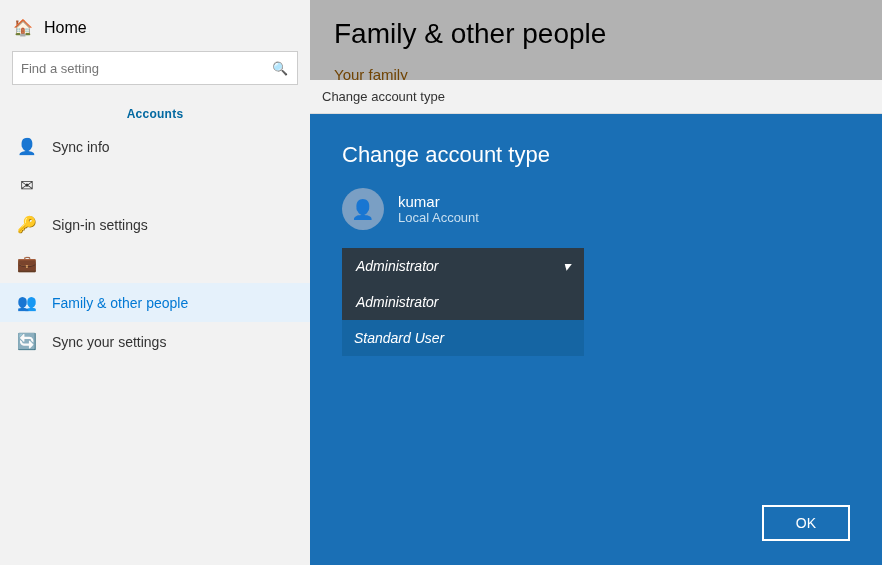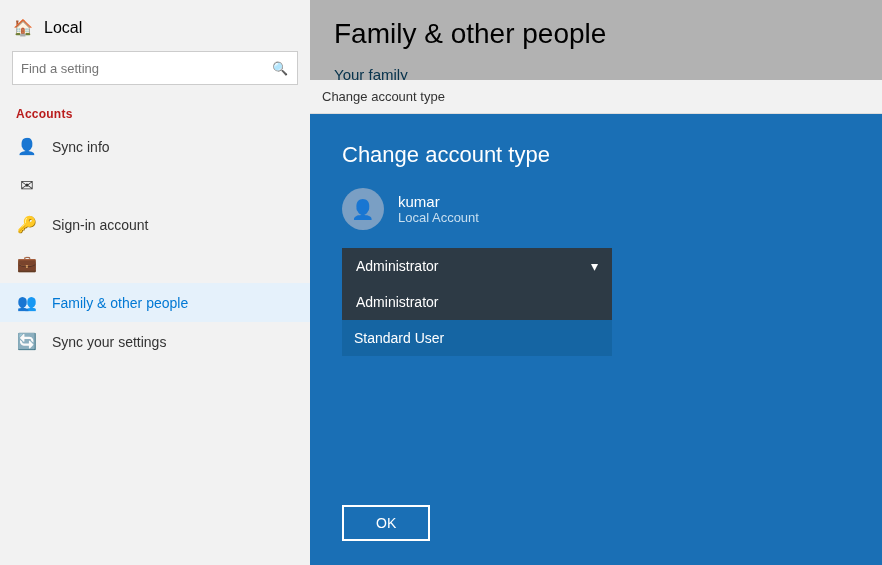--- a/index.html
+++ b/index.html
@@ -45,24 +45,25 @@
       border: none;
       outline: none;
       flex: 1;
       font-size: 13px;
       background: transparent;
     }
     .search-icon-unicode { color: #666; font-size: 13px; }
 
     .section-label {
       font-size: 12px;
-      color: #b91c1c;
+      color: #0369a1;
       font-weight: 600;
       padding: 6px 16px 6px 16px;
       letter-spacing: 0.02em;
+      text-align: center;
     }
 
     .nav-item {
       display: flex;
       align-items: center;
       padding: 10px 16px;
       gap: 14px;
       cursor: pointer;
       font-size: 14px;
       color: #333;
@@ -83,21 +84,21 @@
     .main-title {
       font-size: 28px;
       font-weight: 300;
       color: #000;
       padding: 18px 24px 10px 24px;
     }
 
     .your-family-label {
       font-size: 15px;
       font-weight: 400;
-      color: #0c4a6e;
+      color: #a16207;
       padding: 6px 24px 6px 24px;
       border-bottom: 1px solid #ddd;
     }
 
     
     .user-card {
       margin: 16px 24px 0 24px;
       background: #f9f9f9;
       border: 1px solid #e0e0e0;
       padding: 14px 16px;
@@ -222,23 +223,24 @@
       align-items: center;
       justify-content: center;
       color: white;
       font-size: 19px;
     }
     .dialog-user-name { font-size: 15px; color: white; font-weight: 500; }
     .dialog-user-sub { font-size: 13px; color: #c8dff0; }
 
     
     .dropdown-container {
-      width: 270px;
+      width: 242px;
       position: relative;
       margin-bottom: auto;
+      font-style: italic;
     }
     .dropdown-selected {
       background: #2d3a45;
       color: white;
       padding: 10px 14px;
       font-size: 14px;
       cursor: pointer;
       display: flex;
       justify-content: space-between;
       align-items: center;
@@ -257,57 +259,58 @@
       color: white;
       cursor: pointer;
     }
     .dropdown-option.highlighted {
       background: #1565a3;
       padding-left: 12px;
     }
 
     .dialog-footer {
       display: flex;
+      justify-content: flex-end;
       padding-top: 20px;
     }
     .btn-ok {
       padding: 8px 32px;
       background: #1a6fb5;
       border: 2px solid white;
       color: white;
       font-size: 14px;
       cursor: pointer;
     }
   </style>
 </head>
 <body>
 
 <div class="sidebar">
   <div class="sidebar-home">
     <span class="nav-icon">🏠</span>
-    <span>Local</span>
+    <span>Home</span>
   </div>
 
   <div class="search-box">
     <input type="text" placeholder="Find a setting" style="">
     <span class="search-icon-unicode">🔍</span>
   </div>
 
   <div class="section-label">Accounts</div>
 
   <div class="nav-item">
     <span class="nav-icon">👤</span>
     <span>Sync info</span>
   </div>
   <div class="nav-item">
     <span class="nav-icon">✉</span>
   </div>
   <div class="nav-item">
     <span class="nav-icon">🔑</span>
-    <span>Sign-in account</span>
+    <span>Sign-in settings</span>
   </div>
   <div class="nav-item">
     <span class="nav-icon">💼</span>
   </div>
   <div class="nav-item active">
     <span class="nav-icon">👥</span>
     <span>Family &amp; other people</span>
   </div>
   <div class="nav-item">
     <span class="nav-icon">🔄</span>

